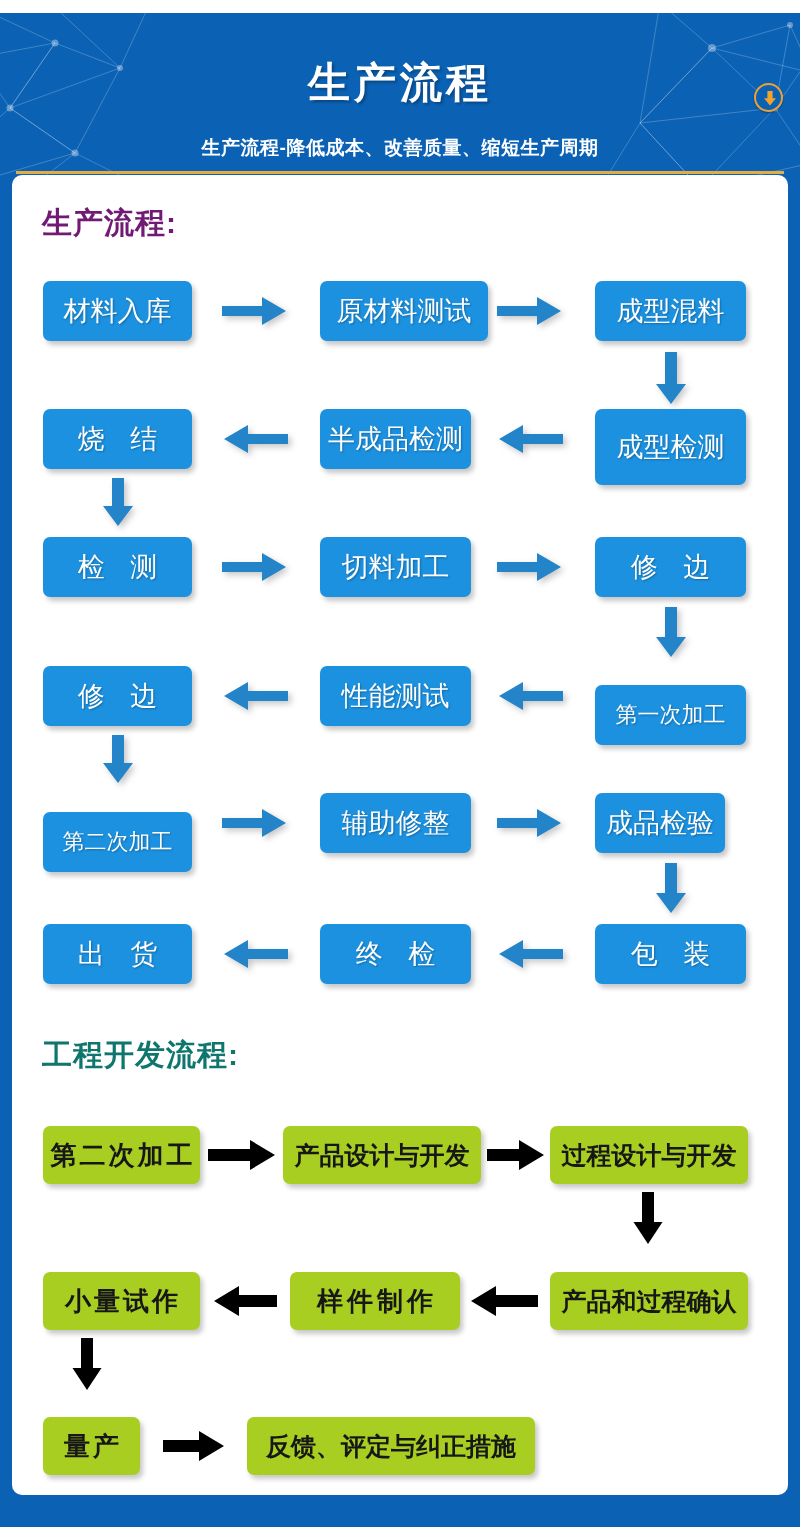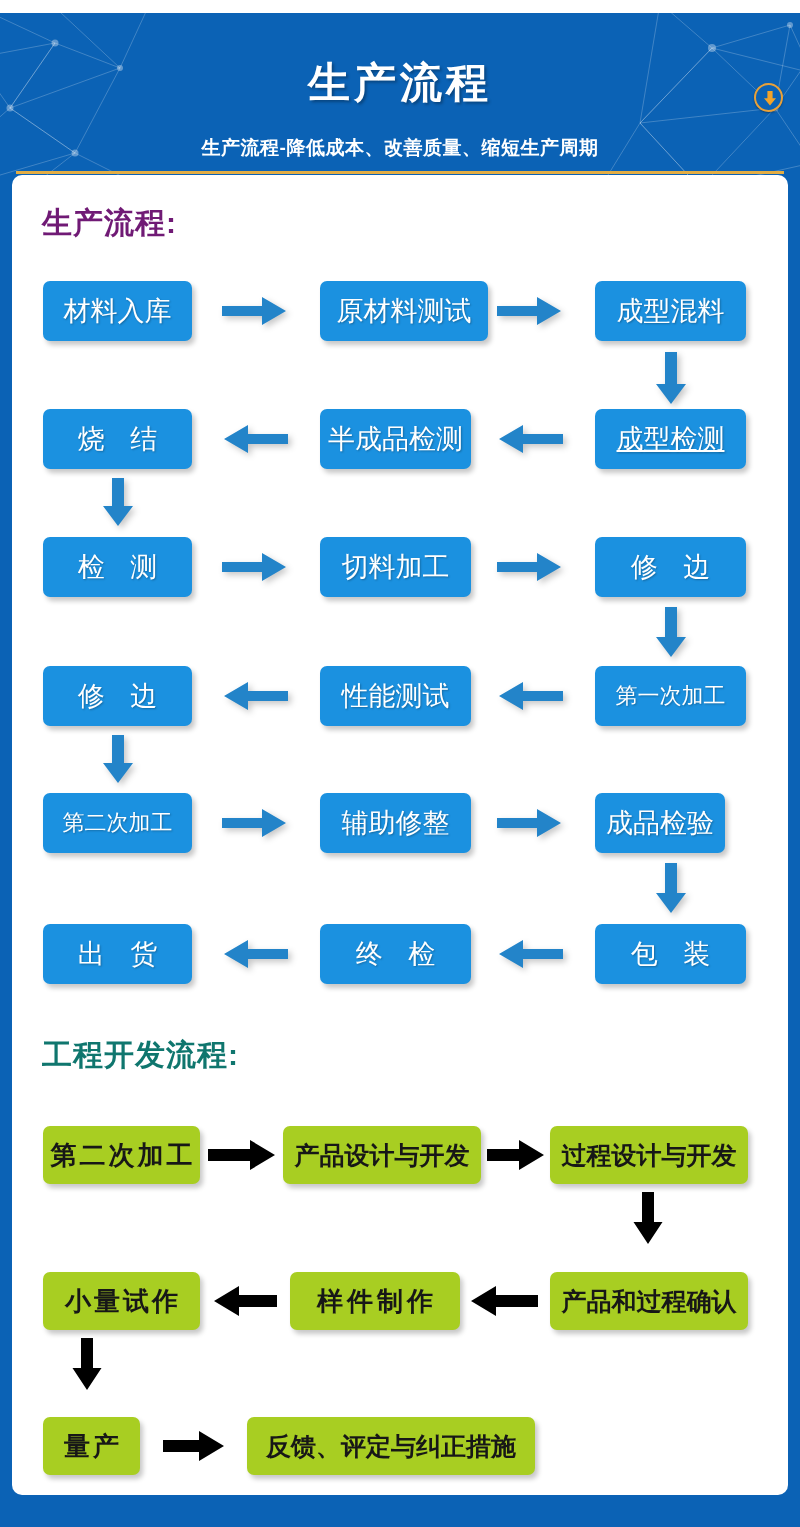--- a/index.html
+++ b/index.html
@@ -103,21 +103,21 @@
     color: #ffffff;
     text-shadow: 1px 1px 2px rgba(0,0,0,0.28);
   }
   .node.green {
     background: #a8ce22;
     color: #171717;
     font-weight: bold;
     text-shadow: none;
   }
   .node.sp { letter-spacing: 9px; text-indent: 9px; }
-  .node.sm { font-size: 22px; }
+  .node.sm { font-size: 22px; margin-top: 19px; }
 
   
   .arrow { position: absolute; }
   .arrow svg { display: block; }
 
   
   .arrow.shadow svg { filter: drop-shadow(3px 3px 3px rgba(0,0,0,0.22)); }
 </style>
 </head>
 <body>
@@ -190,21 +190,21 @@
       </svg>
   </div>
   <div class="arrow shadow" style="left:655px; top:352px;">
     <svg width="32" height="52" viewBox="0 0 32 52">
         <path d="M10 0 h12 v32 h9 l-15 20 -15 -20 h9 Z" fill="#2384c9"></path>
       </svg>
   </div>
 
   <div class="node blue sp" style="left:43px; top:409px; width:149px; height:60px;">烧 结</div>
   <div class="node blue" style="left:320px; top:409px; width:151px; height:60px;">半成品检测</div>
-  <div class="node blue" style="left:595px; top:409px; width:151px; height:60px;text-decoration:underline;">成型检测</div>
+  <div class="node blue" style="left:595px; top:409px; width:151px; height:76px;">成型检测</div>
 
   <div class="arrow shadow" style="left:222px; top:423px;">
     <svg width="66" height="32" viewBox="0 0 66 32">
         <path d="M66 11 h-40 v-9 l-24 14 24 14 v-9 h40 Z" fill="#2384c9"></path>
       </svg>
   </div>
   <div class="arrow shadow" style="left:497px; top:423px;">
     <svg width="66" height="32" viewBox="0 0 66 32">
         <path d="M66 11 h-40 v-9 l-24 14 24 14 v-9 h40 Z" fill="#2384c9"></path>
       </svg>

